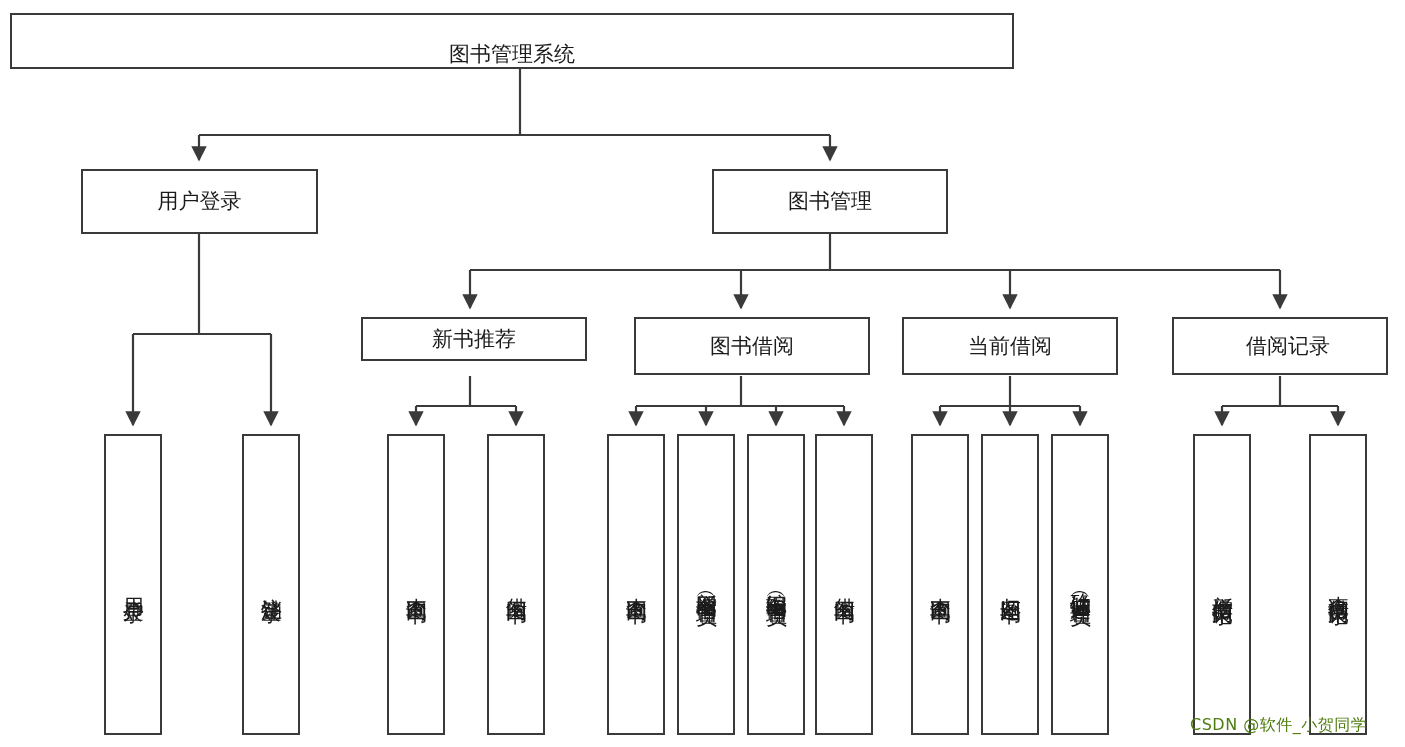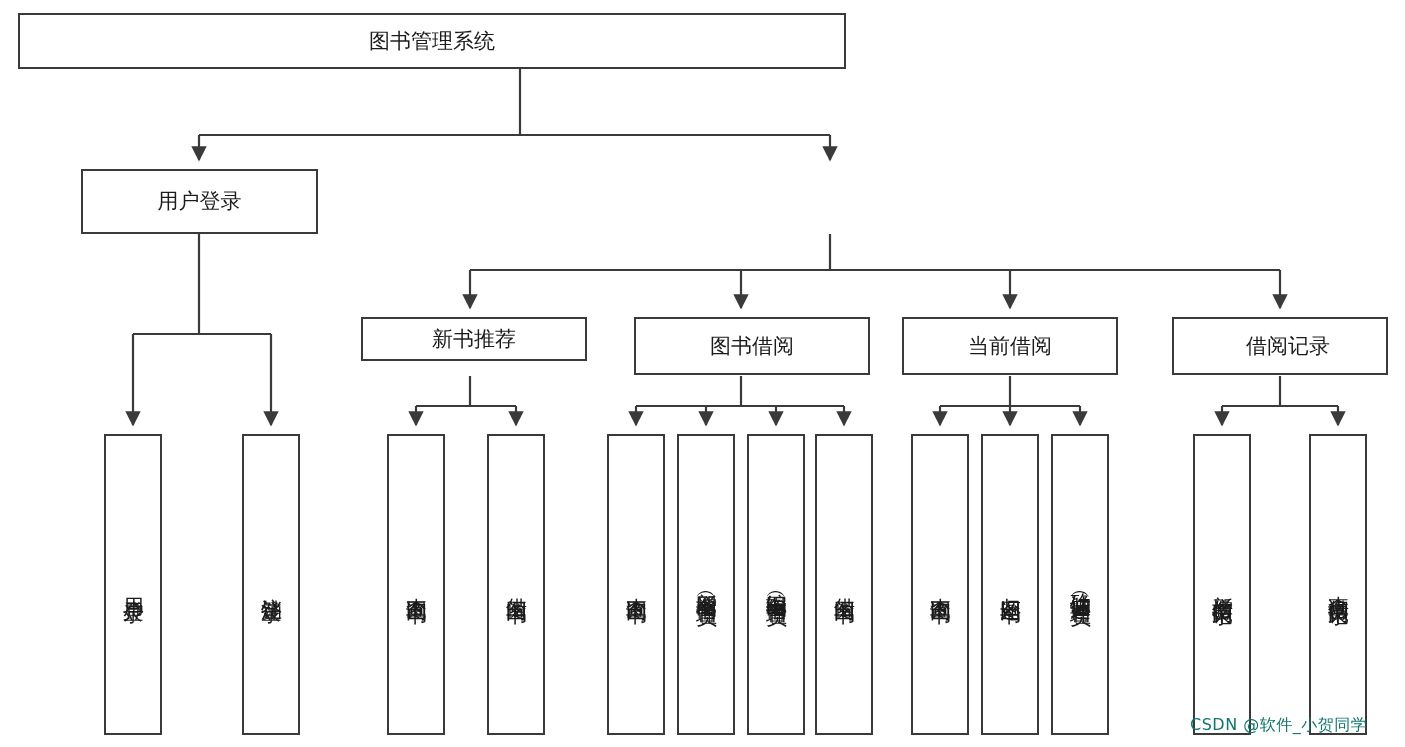--- a/index.html
+++ b/index.html
@@ -51,21 +51,21 @@
     padding: 4px 0;
   }
   .node.leaf .lbl {
     writing-mode: vertical-rl;
     text-orientation: upright;
     white-space: nowrap;
   }
   .watermark {
     position: absolute;
     font-size: 16px;
-    color: #0f766e;
+    color: #4d7c0f;
     white-space: nowrap;
     letter-spacing: 0.5px;
   }
 </style>
 </head>
 <body>
 
 <div id="canvas">
 
   <svg class="wires" viewBox="0 0 1405 747" xmlns="http://www.w3.org/2000/svg">
@@ -111,26 +111,29 @@
       <path d="M 1010 406 L 1010 425" marker-end="url(#arrow)"></path>
       <path d="M 1080 406 L 1080 425" marker-end="url(#arrow)"></path>
 
       <path d="M 1280 376 L 1280 406"></path>
       <path d="M 1222 406 L 1338 406"></path>
       <path d="M 1222 406 L 1222 425" marker-end="url(#arrow)"></path>
       <path d="M 1338 406 L 1338 425" marker-end="url(#arrow)"></path>
     </g>
   </svg>
 
-  <div class="node root" style="left:18px; top:13px; width:828px; height:56px;">
+  <div class="node root" style="left:10px; top:13px; width:1004px; height:56px;align-items:flex-end;">
     <span class="lbl">图书管理系统</span>
   </div>
 
   <div class="node h" style="left:81px; top:169px; width:237px; height:65px;">
     <span class="lbl">用户登录</span>
+  </div>
+  <div class="node h" style="left:712px; top:169px; width:236px; height:65px;">
+    <span class="lbl">图书管理</span>
   </div>
 
   <div class="node h" style="left:361px; top:317px; width:226px; height:44px;">
     <span class="lbl">新书推荐</span>
   </div>
   <div class="node h" style="left:634px; top:317px; width:236px; height:58px;">
     <span class="lbl">图书借阅</span>
   </div>
   <div class="node h" style="left:902px; top:317px; width:216px; height:58px;">
     <span class="lbl">当前借阅</span>

